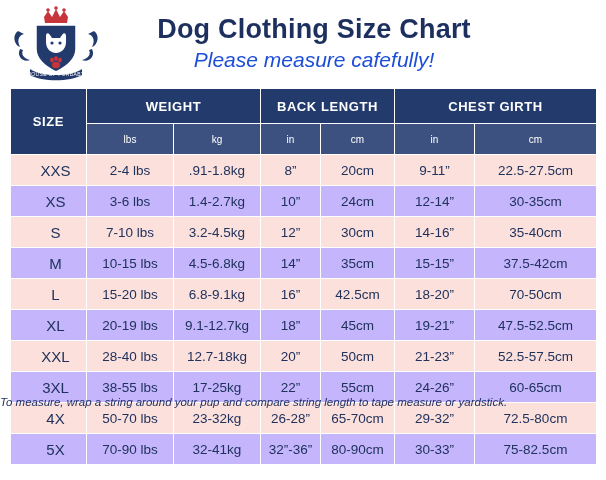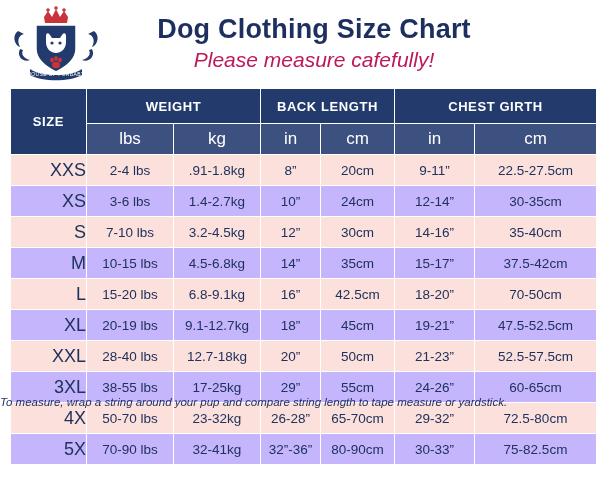--- a/index.html
+++ b/index.html
@@ -41,21 +41,21 @@
     padding-right: 70px;
   }
   .title {
     color: #1c2f5e;
     font-size: 27px;
     font-weight: bold;
     letter-spacing: 0.2px;
     line-height: 1.1;
   }
   .subtitle {
-    color: #be185d;
+    color: #1d4ed8;
     font-size: 21px;
     font-style: italic;
     line-height: 1.25;
     margin-top: 2px;
   }
 
   
   table.chart {
     border-collapse: collapse;
     width: 586px;
@@ -72,37 +72,37 @@
     background: #233a6c;
     color: #ffffff;
     font-size: 13px;
     font-weight: bold;
     letter-spacing: 0.6px;
     height: 34px;
   }
   .hdr-sub th {
     background: #3d5180;
     color: #ffffff;
-    font-size: 17px;
+    font-size: 10px;
     font-weight: normal;
     height: 30px;
   }
   tbody tr td {
     height: 30px;
     font-size: 13.5px;
     color: #20325c;
     background: #fbe0dc;
   }
   tbody tr.alt td {
     background: #c4b5fd;
   }
   tbody td.size-cell {
-    text-align: right;
+    text-align: center;
     padding-left: 14px;
-    font-size: 18px;
+    font-size: 15px;
     color: #20325c;
   }
 
   
   .footer {
     position: absolute;
     left: 0;
     right: 0;
     bottom: 8px;
     text-align: left;
@@ -208,21 +208,21 @@
           <td>30cm</td>
           <td>14-16”</td>
           <td>35-40cm</td>
         </tr>
         <tr class="alt">
           <td class="size-cell">M</td>
           <td>10-15 lbs</td>
           <td>4.5-6.8kg</td>
           <td>14”</td>
           <td>35cm</td>
-          <td>15-17”</td>
+          <td>15-15”</td>
           <td>37.5-42cm</td>
         </tr>
         <tr>
           <td class="size-cell">L</td>
           <td>15-20 lbs</td>
           <td>6.8-9.1kg</td>
           <td>16”</td>
           <td>42.5cm</td>
           <td>18-20”</td>
           <td>70-50cm</td>
@@ -242,21 +242,21 @@
           <td>12.7-18kg</td>
           <td>20”</td>
           <td>50cm</td>
           <td>21-23”</td>
           <td>52.5-57.5cm</td>
         </tr>
         <tr class="alt">
           <td class="size-cell">3XL</td>
           <td>38-55 lbs</td>
           <td>17-25kg</td>
-          <td>29”</td>
+          <td>22”</td>
           <td>55cm</td>
           <td>24-26”</td>
           <td>60-65cm</td>
         </tr>
         <tr>
           <td class="size-cell">4X</td>
           <td>50-70 lbs</td>
           <td>23-32kg</td>
           <td>26-28”</td>
           <td>65-70cm</td>

